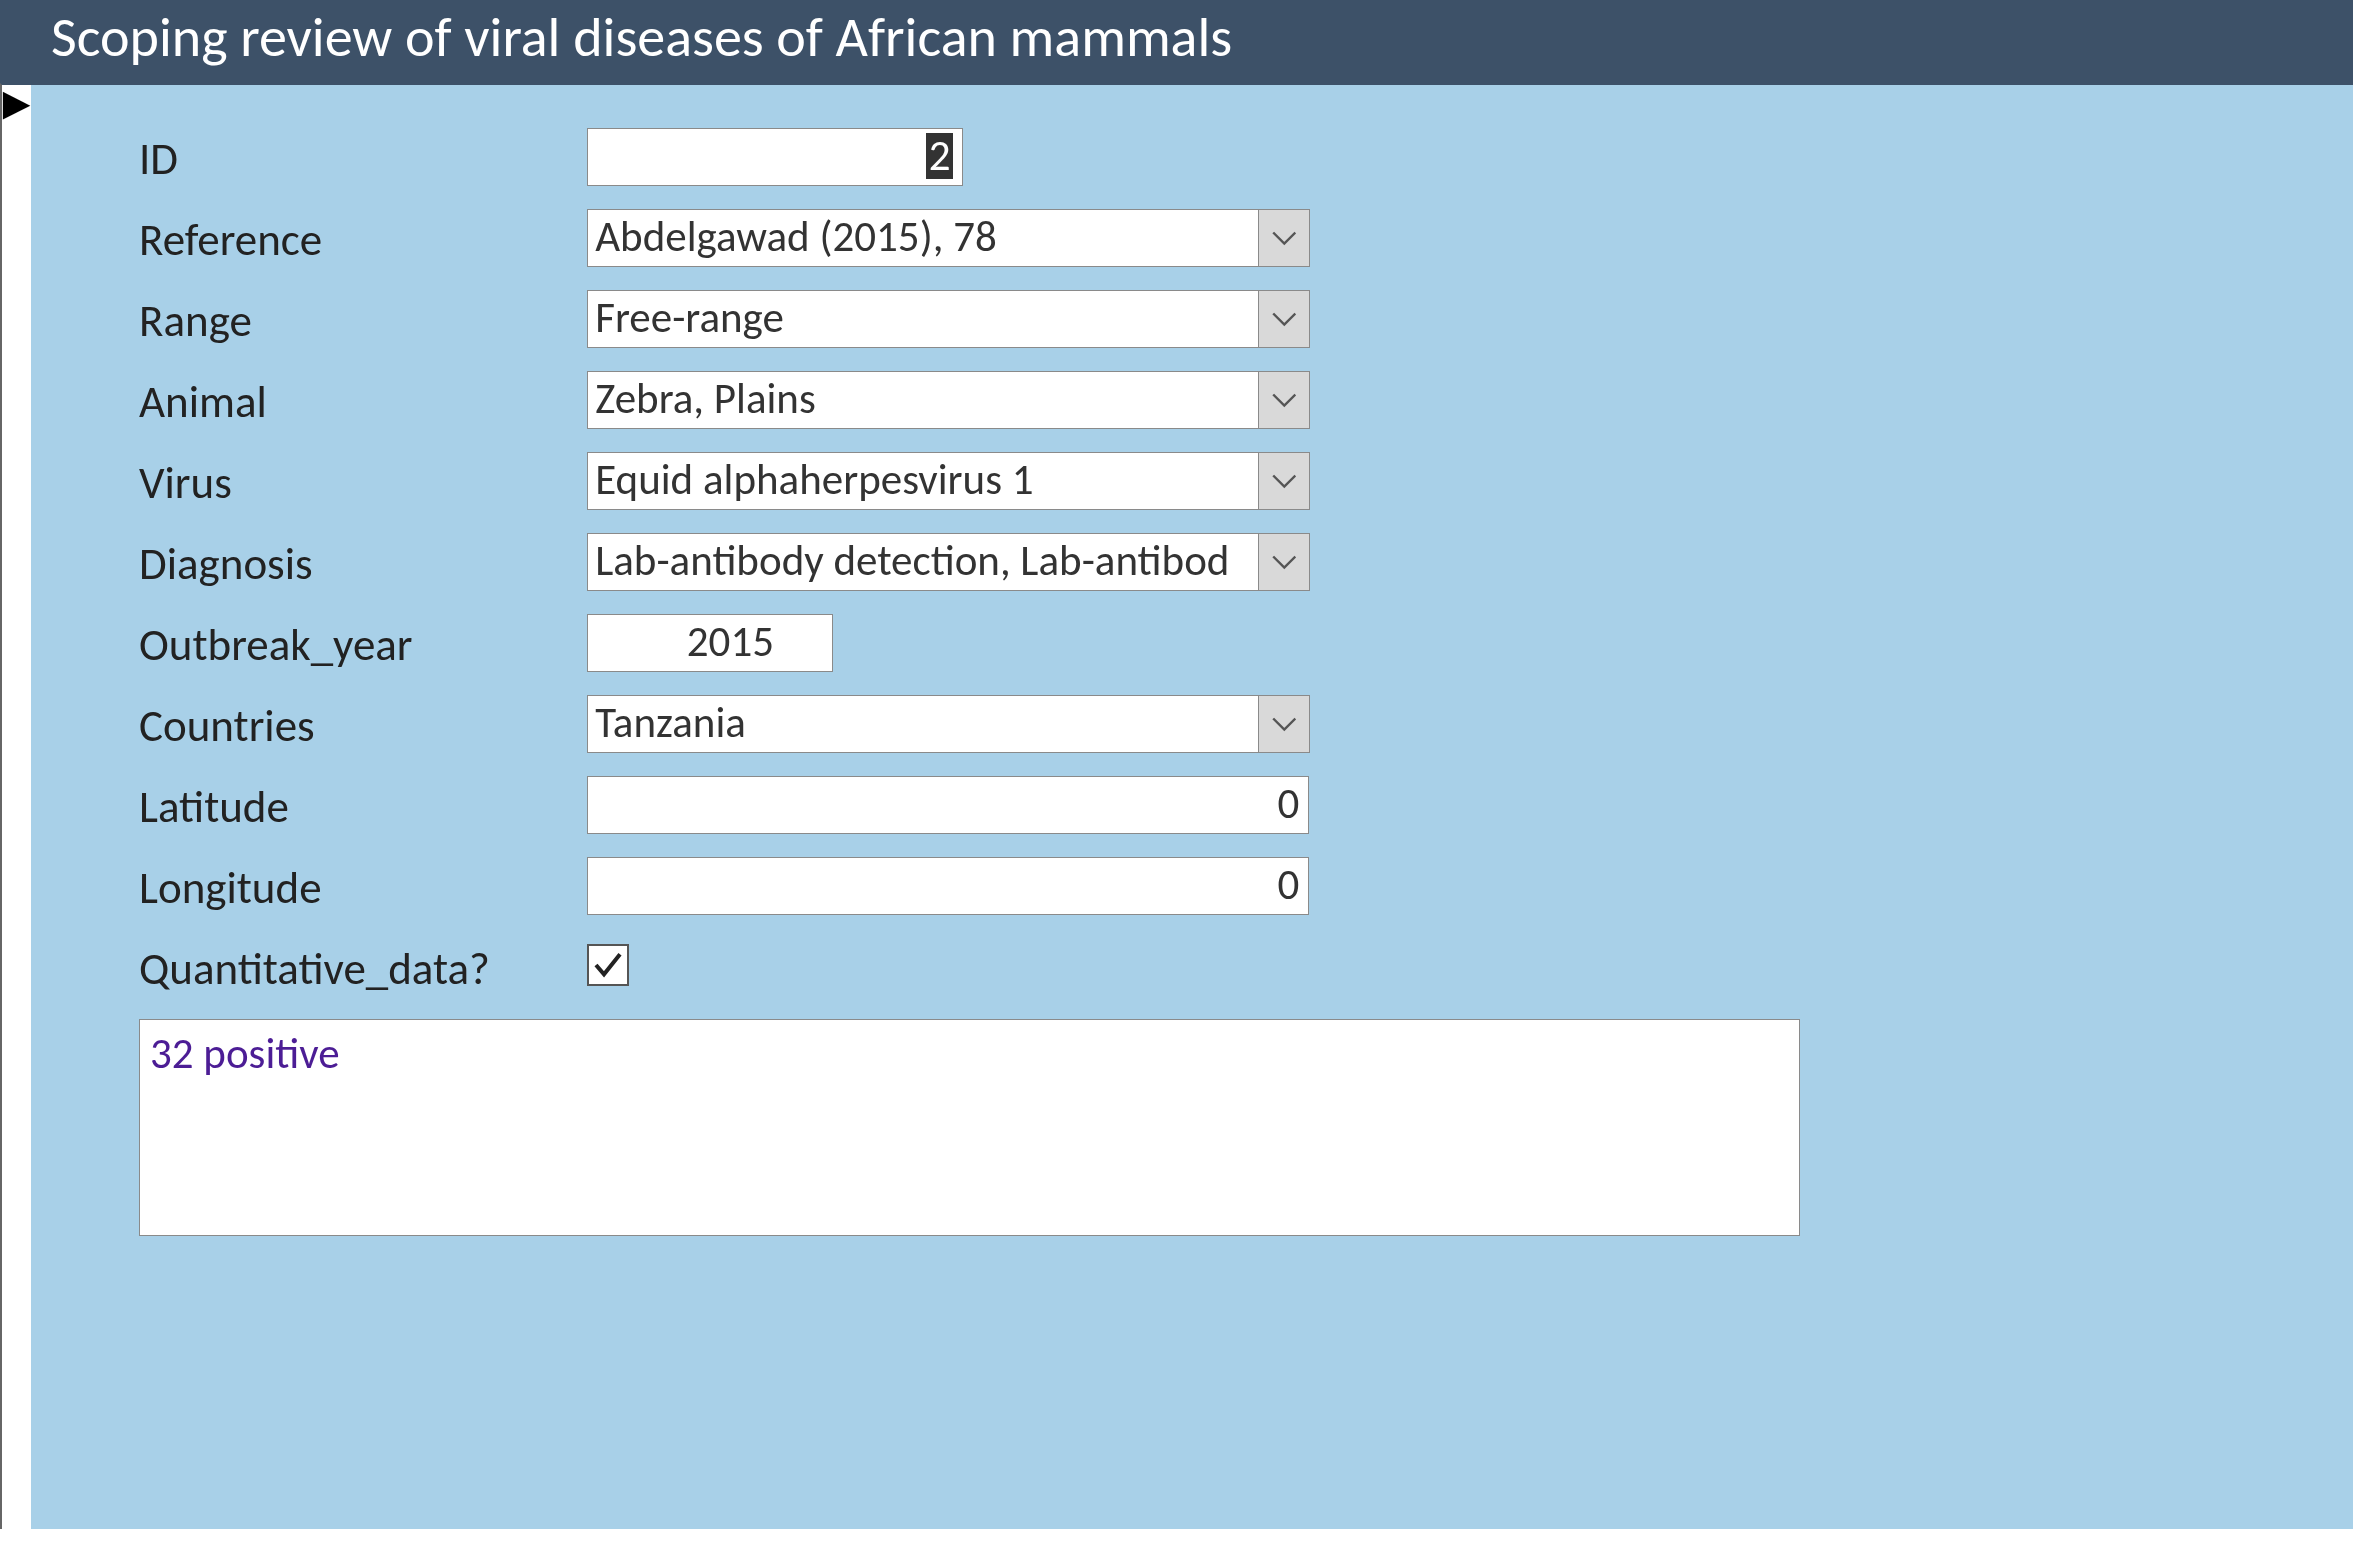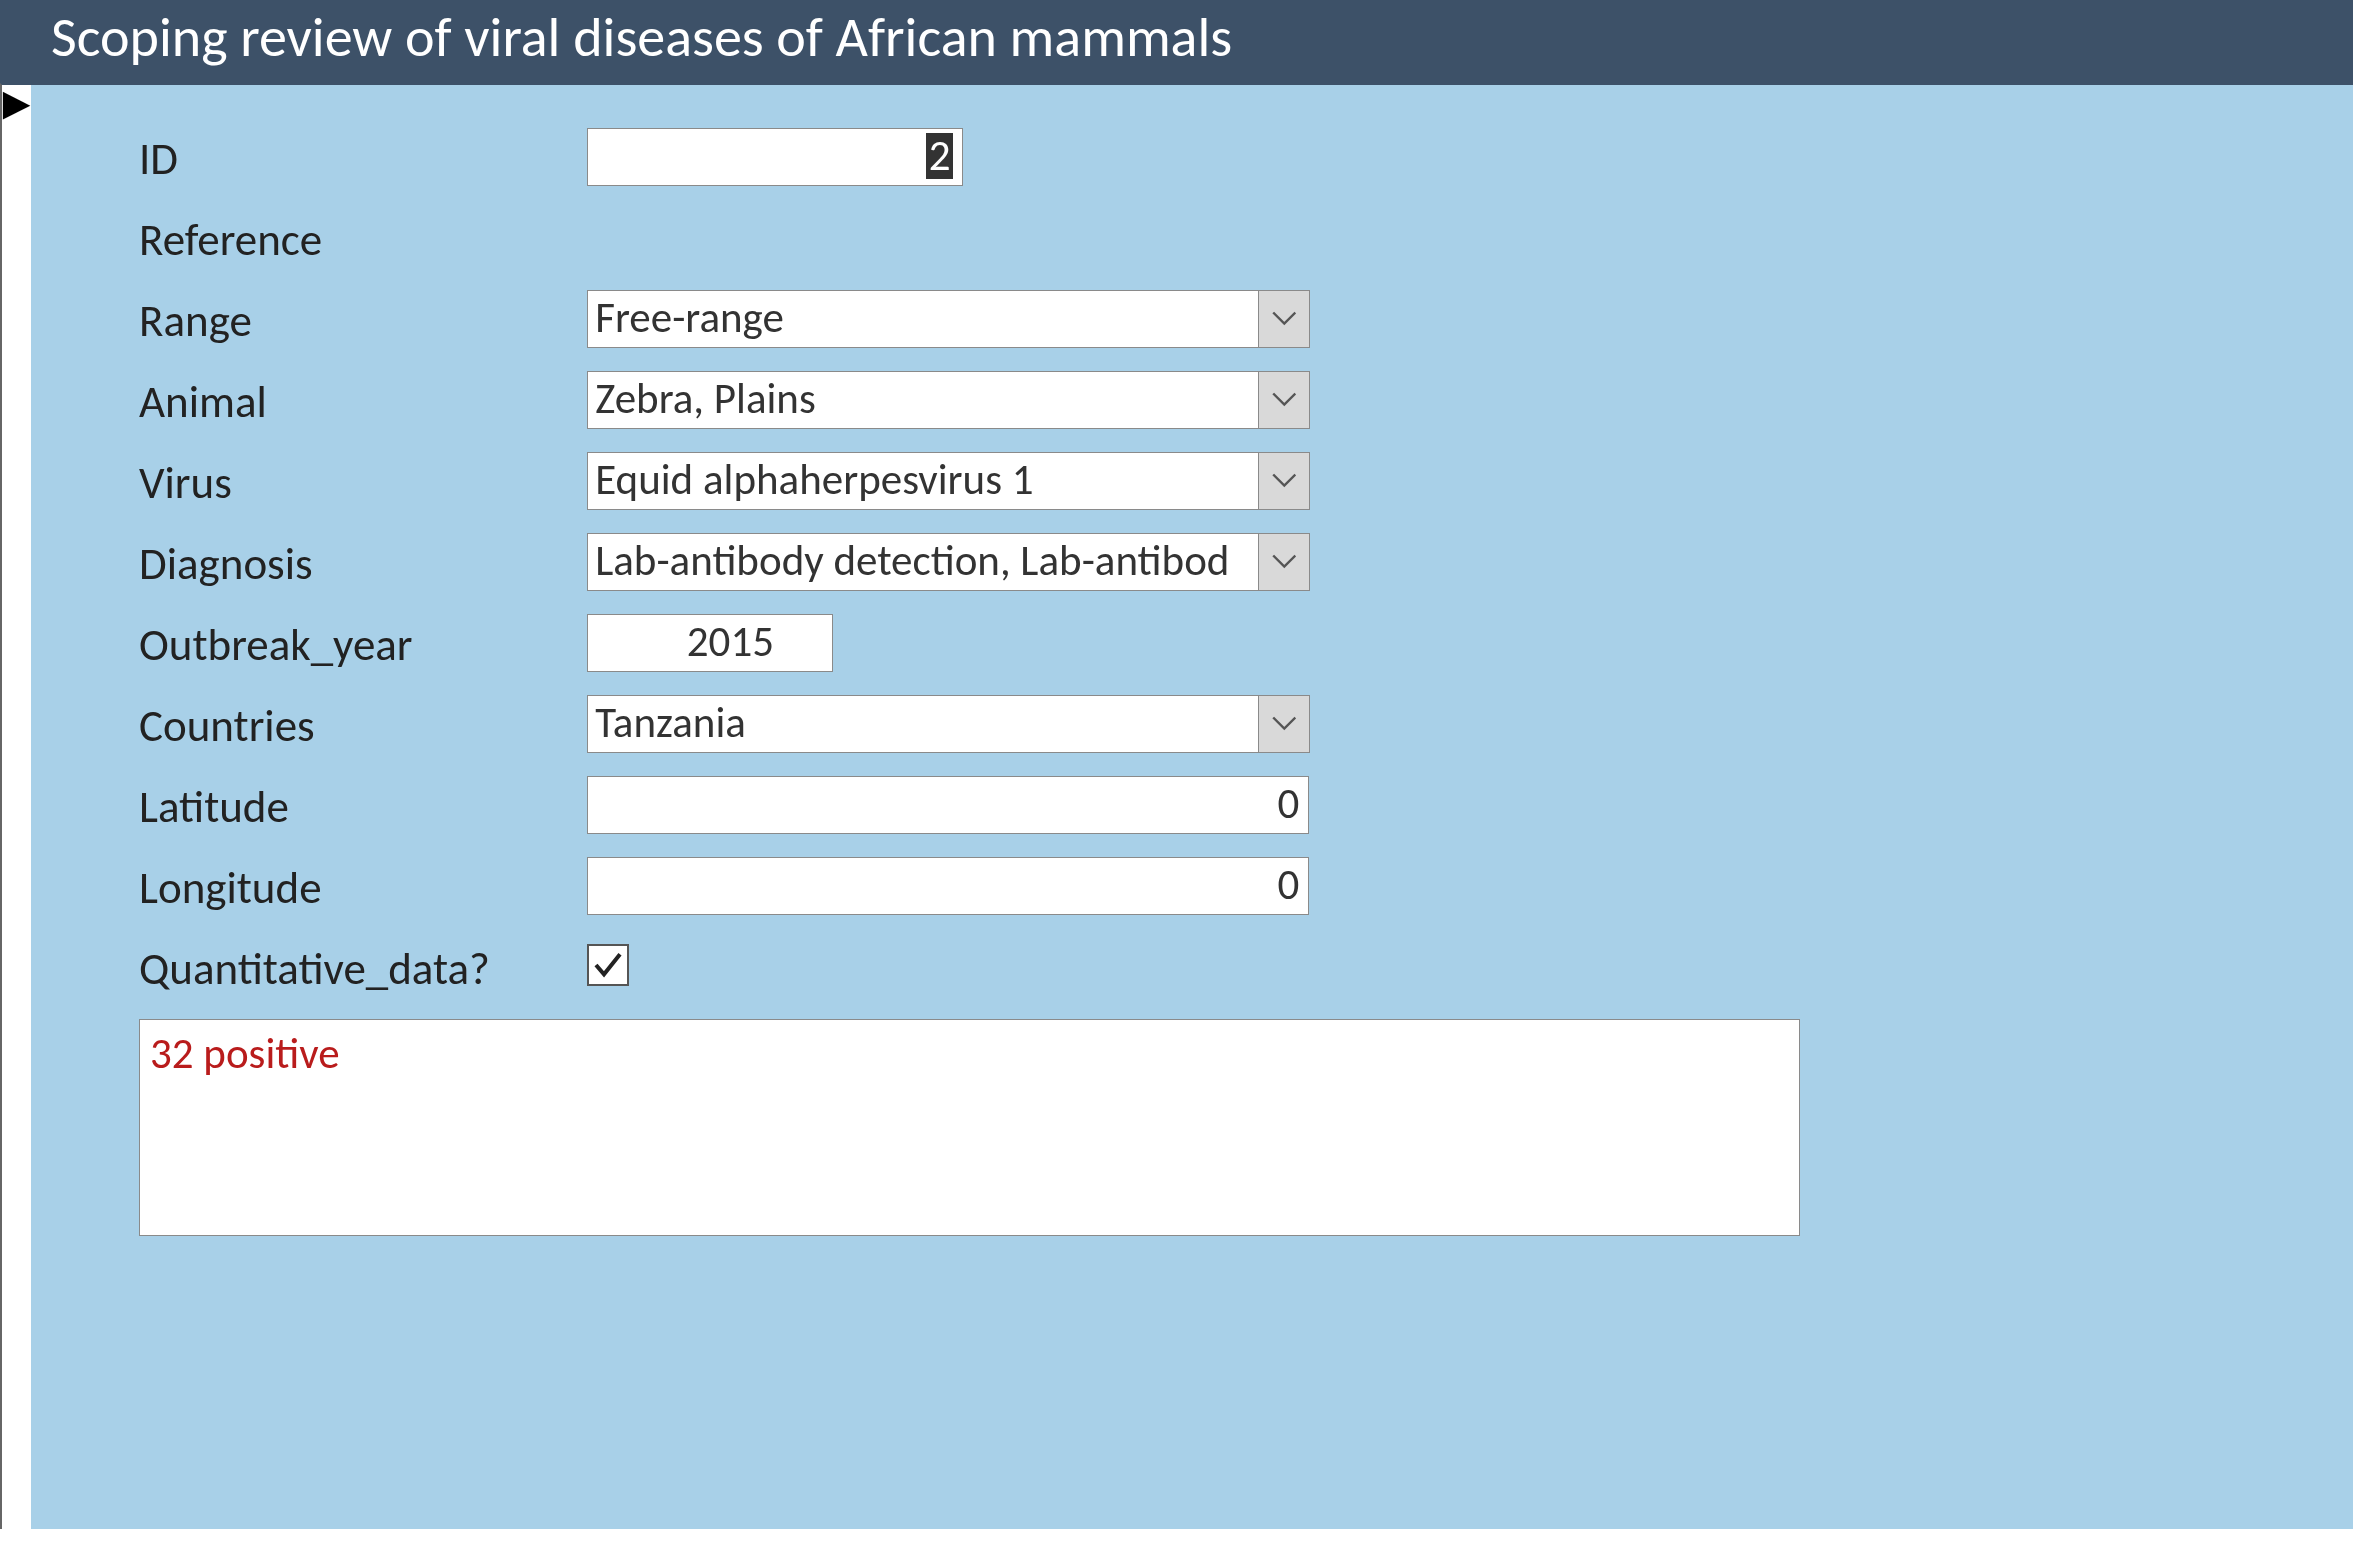--- a/index.html
+++ b/index.html
@@ -120,21 +120,21 @@
       margin-top: 5.8px;
       cursor: pointer;
     }
     .checkbox svg { width: 32px; height: 32px; }
     .textarea-field {
       background: #fff;
       border: 1.4px solid #8a8a8a;
       width: 1661px;
       height: 217px;
       font-size: 43px;
-      color: #b91c1c;
+      color: #4c1d95;
       padding: 7.2px 10px;
       resize: none;
       font-family: inherit;
     }
   </style>
 </head>
 <body>
 
 <div class="title-bar">Scoping review of viral diseases of African mammals</div>
 
@@ -147,20 +147,28 @@
 
     <div class="form-row">
       <div class="form-label">ID</div>
       <div class="text-field id-field">
         <span class="id-sel">2</span>
       </div>
     </div>
 
     <div class="form-row">
       <div class="form-label">Reference</div>
+      <div class="field-wrap">
+        <div class="text-field combo-field">Abdelgawad (2015), 78</div>
+        <div class="combo-btn">
+          <svg viewBox="0 0 20 12">
+              <path d="M1 1 L10 10 L19 1" stroke="#555" stroke-width="2" fill="none"></path>
+            </svg>
+        </div>
+      </div>
     </div>
 
 
     <div class="form-row">
       <div class="form-label">Range</div>
       <div class="field-wrap">
         <div class="text-field combo-field">Free-range</div>
         <div class="combo-btn">
           <svg viewBox="0 0 20 12">
               <path d="M1 1 L10 10 L19 1" stroke="#555" stroke-width="2" fill="none"></path>

